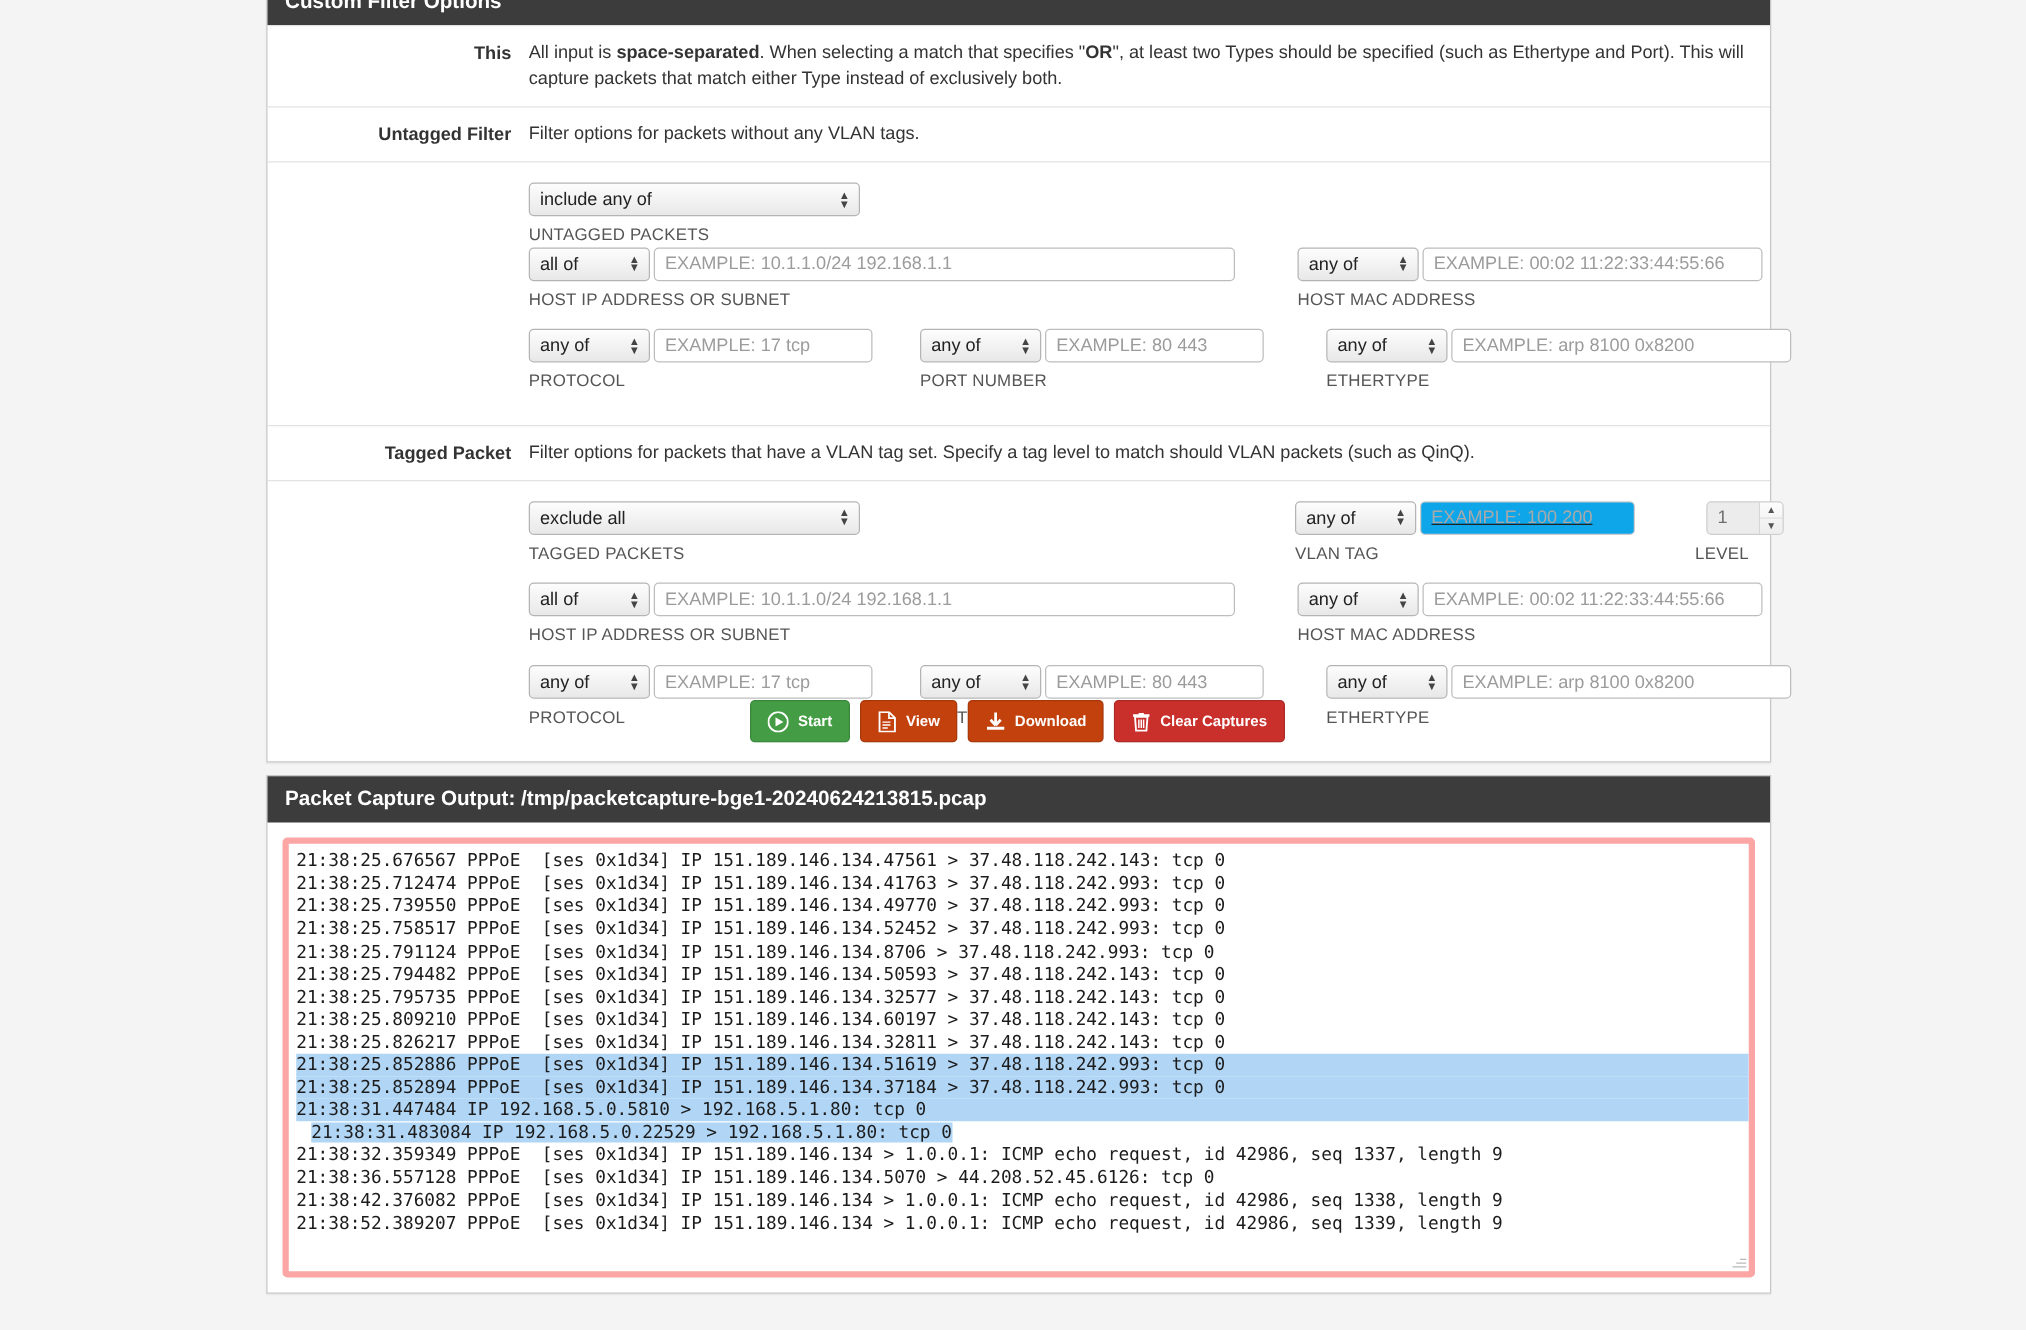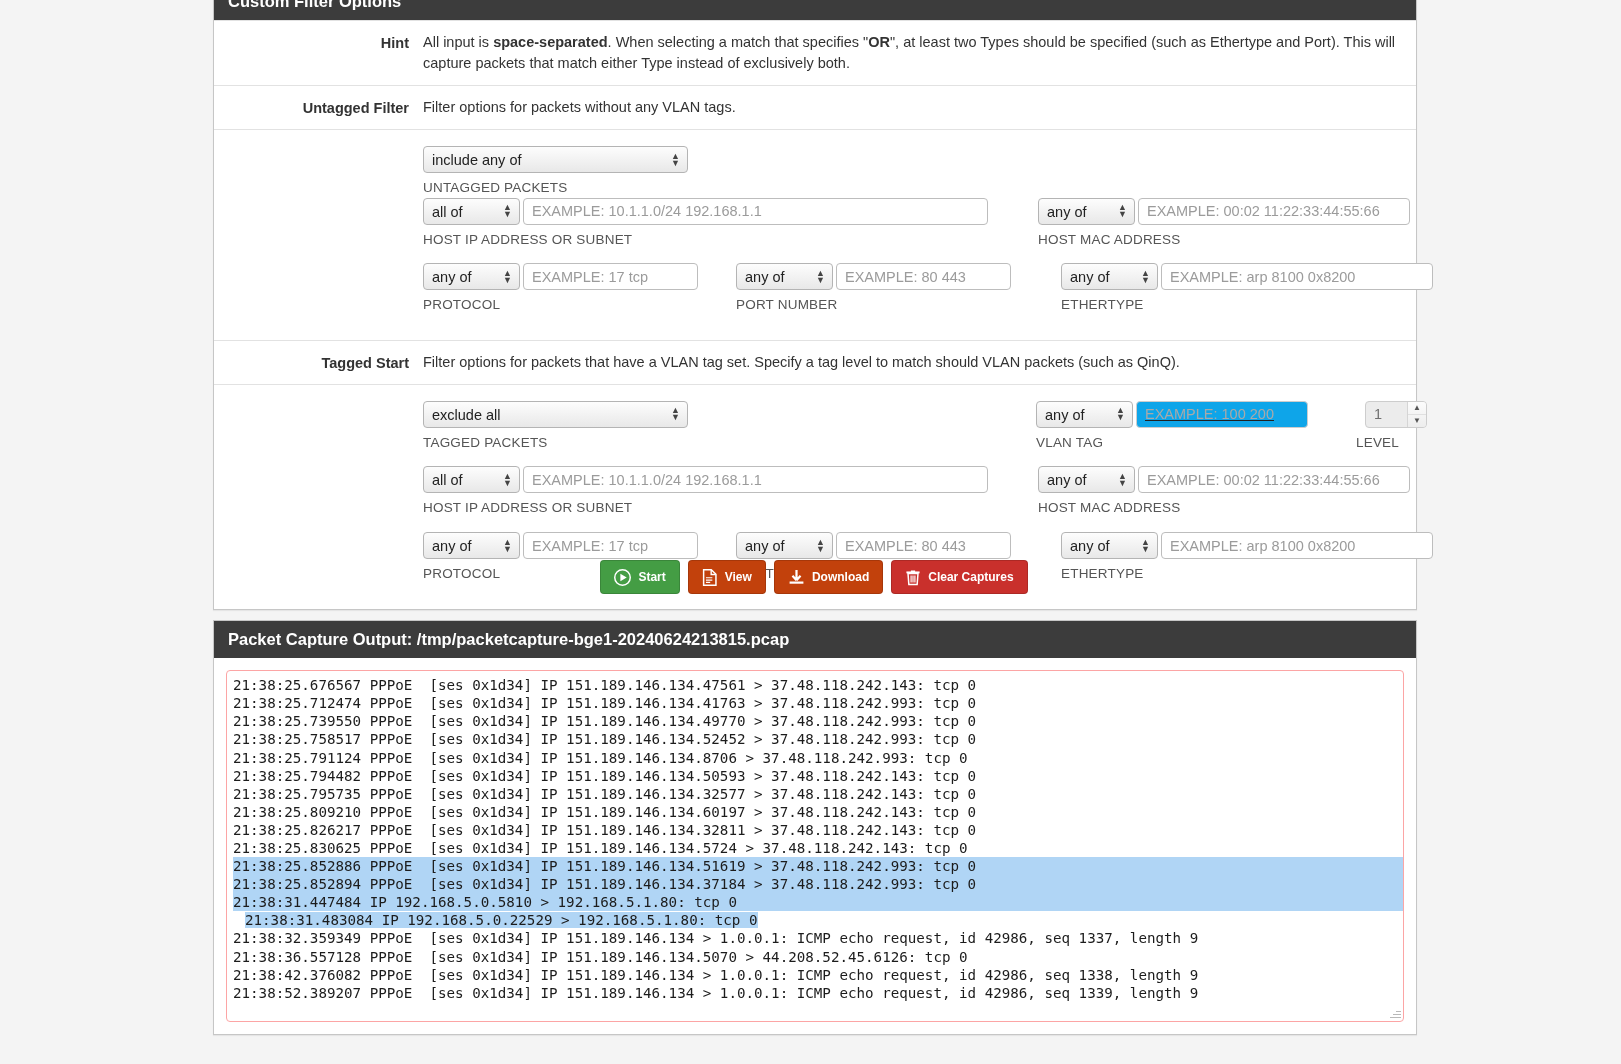--- a/index.html
+++ b/index.html
@@ -205,21 +205,21 @@
     font-family: "Liberation Sans", sans-serif;
   }
   .btn svg { display: block; }
   .btn-success { background: #449d44; }
   .btn-primary { background: #c2410c; }
   .btn-danger  { background: #c9302c; }
 
   
   .out-wrap { padding: 12px; }
   .out {
-    border: 1px solid #fca5a5;
+    border: 5px solid #fca5a5;
     border-radius: 4px;
     background: #fff;
     height: 352px;
     overflow: hidden;
     padding: 5px 0 0 6px;
     position: relative;
     box-sizing: border-box;
   }
   .out pre {
     margin: 0;
@@ -249,21 +249,21 @@
 </style>
 </head>
 <body>
 
 <div class="page">
 
   <div class="panel" id="custom-filter-panel">
     <div class="panel-heading">Custom Filter Options</div>
 
     <div class="frow hintrow">
-      <div class="flabel">Hint</div>
+      <div class="flabel">This</div>
       <div class="fbody">
         <span>All input is </span><b>space-separated</b><span>. When selecting a match that specifies "</span><b>OR</b><span>", at least two Types should be specified (such as Ethertype and Port). This will capture packets that match either Type instead of exclusively both.</span>
       </div>
     </div>
 
     <div class="frow">
       <div class="flabel">Untagged Filter</div>
       <div class="fbody">Filter options for packets without any VLAN tags.</div>
     </div>
 
@@ -369,21 +369,21 @@
               </div>
               <div class="caption">ETHERTYPE</div>
             </div>
           </div>
 
         </div>
       </div>
     </div>
 
     <div class="frow">
-      <div class="flabel">Tagged Start</div>
+      <div class="flabel">Tagged Packet</div>
       <div class="fbody">Filter options for packets that have a VLAN tag set. Specify a tag level to match should VLAN packets (such as QinQ).</div>
     </div>
 
     <div class="frow">
       <div class="flabel"></div>
       <div class="fbody">
         <div class="ctl-group">
 
           <div style="width:100%;display:flex">
             <div class="ctl-col">
@@ -571,21 +571,20 @@
       <div class="out">
         <pre id="output-lines"><span class="ln">21:38:25.676567 PPPoE  [ses 0x1d34] IP 151.189.146.134.47561 &gt; 37.48.118.242.143: tcp 0
 </span><span class="ln">21:38:25.712474 PPPoE  [ses 0x1d34] IP 151.189.146.134.41763 &gt; 37.48.118.242.993: tcp 0
 </span><span class="ln">21:38:25.739550 PPPoE  [ses 0x1d34] IP 151.189.146.134.49770 &gt; 37.48.118.242.993: tcp 0
 </span><span class="ln">21:38:25.758517 PPPoE  [ses 0x1d34] IP 151.189.146.134.52452 &gt; 37.48.118.242.993: tcp 0
 </span><span class="ln">21:38:25.791124 PPPoE  [ses 0x1d34] IP 151.189.146.134.8706 &gt; 37.48.118.242.993: tcp 0
 </span><span class="ln">21:38:25.794482 PPPoE  [ses 0x1d34] IP 151.189.146.134.50593 &gt; 37.48.118.242.143: tcp 0
 </span><span class="ln">21:38:25.795735 PPPoE  [ses 0x1d34] IP 151.189.146.134.32577 &gt; 37.48.118.242.143: tcp 0
 </span><span class="ln">21:38:25.809210 PPPoE  [ses 0x1d34] IP 151.189.146.134.60197 &gt; 37.48.118.242.143: tcp 0
 </span><span class="ln">21:38:25.826217 PPPoE  [ses 0x1d34] IP 151.189.146.134.32811 &gt; 37.48.118.242.143: tcp 0
-</span><span class="ln">21:38:25.830625 PPPoE  [ses 0x1d34] IP 151.189.146.134.5724 &gt; 37.48.118.242.143: tcp 0
 </span><span class="ln sel">21:38:25.852886 PPPoE  [ses 0x1d34] IP 151.189.146.134.51619 &gt; 37.48.118.242.993: tcp 0
 </span><span class="ln sel">21:38:25.852894 PPPoE  [ses 0x1d34] IP 151.189.146.134.37184 &gt; 37.48.118.242.993: tcp 0
 </span><span class="ln sel">21:38:31.447484 IP 192.168.5.0.5810 &gt; 192.168.5.1.80: tcp 0
 </span><span class="ln sel-partial"><span class="hit">21:38:31.483084 IP 192.168.5.0.22529 &gt; 192.168.5.1.80: tcp 0</span>
 </span><span class="ln">21:38:32.359349 PPPoE  [ses 0x1d34] IP 151.189.146.134 &gt; 1.0.0.1: ICMP echo request, id 42986, seq 1337, length 9
 </span><span class="ln">21:38:36.557128 PPPoE  [ses 0x1d34] IP 151.189.146.134.5070 &gt; 44.208.52.45.6126: tcp 0
 </span><span class="ln">21:38:42.376082 PPPoE  [ses 0x1d34] IP 151.189.146.134 &gt; 1.0.0.1: ICMP echo request, id 42986, seq 1338, length 9
 </span><span class="ln">21:38:52.389207 PPPoE  [ses 0x1d34] IP 151.189.146.134 &gt; 1.0.0.1: ICMP echo request, id 42986, seq 1339, length 9
 </span></pre>
         <span class="resize-grip">

